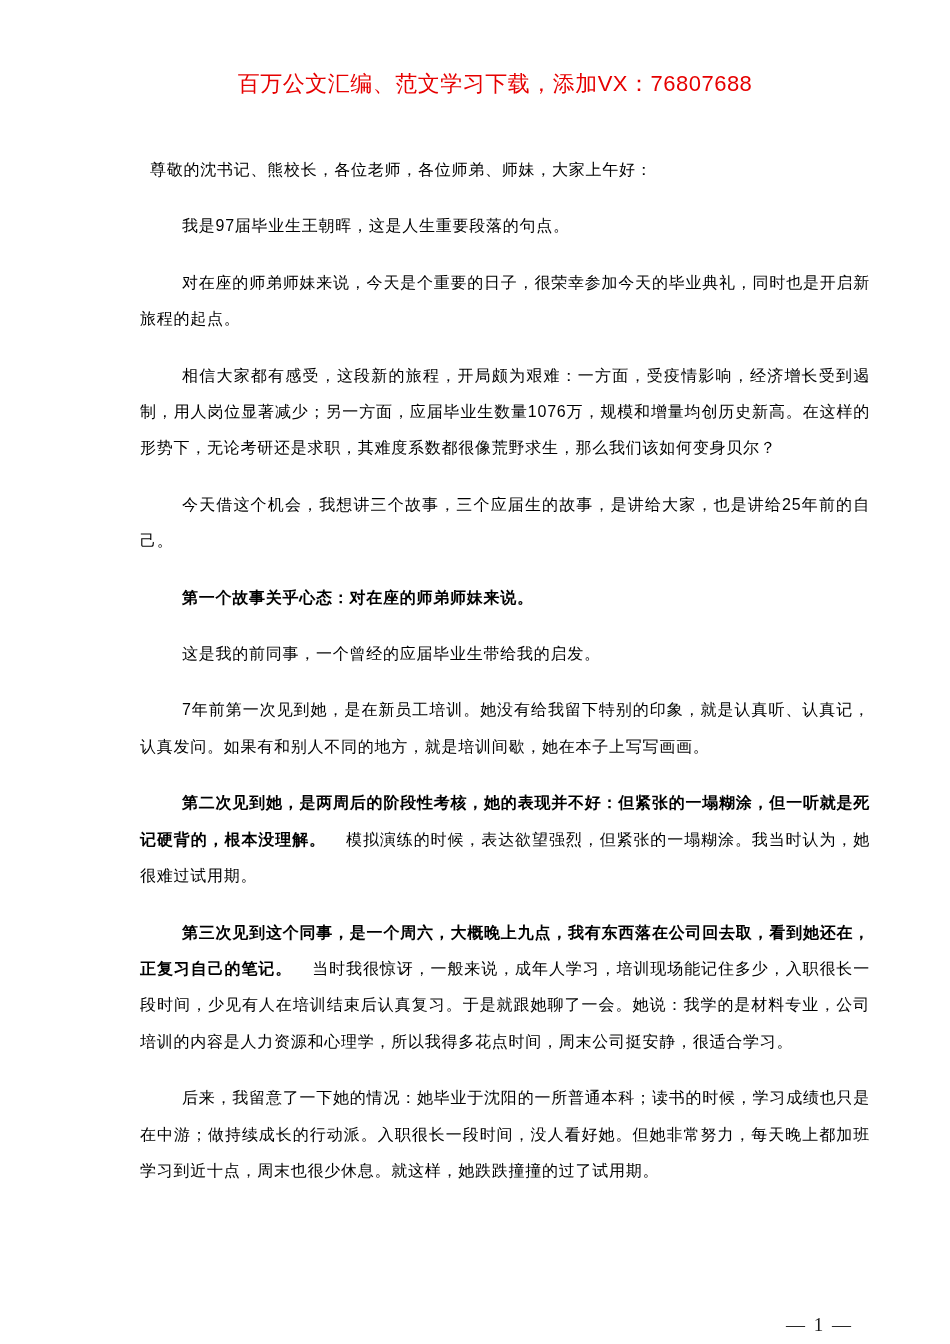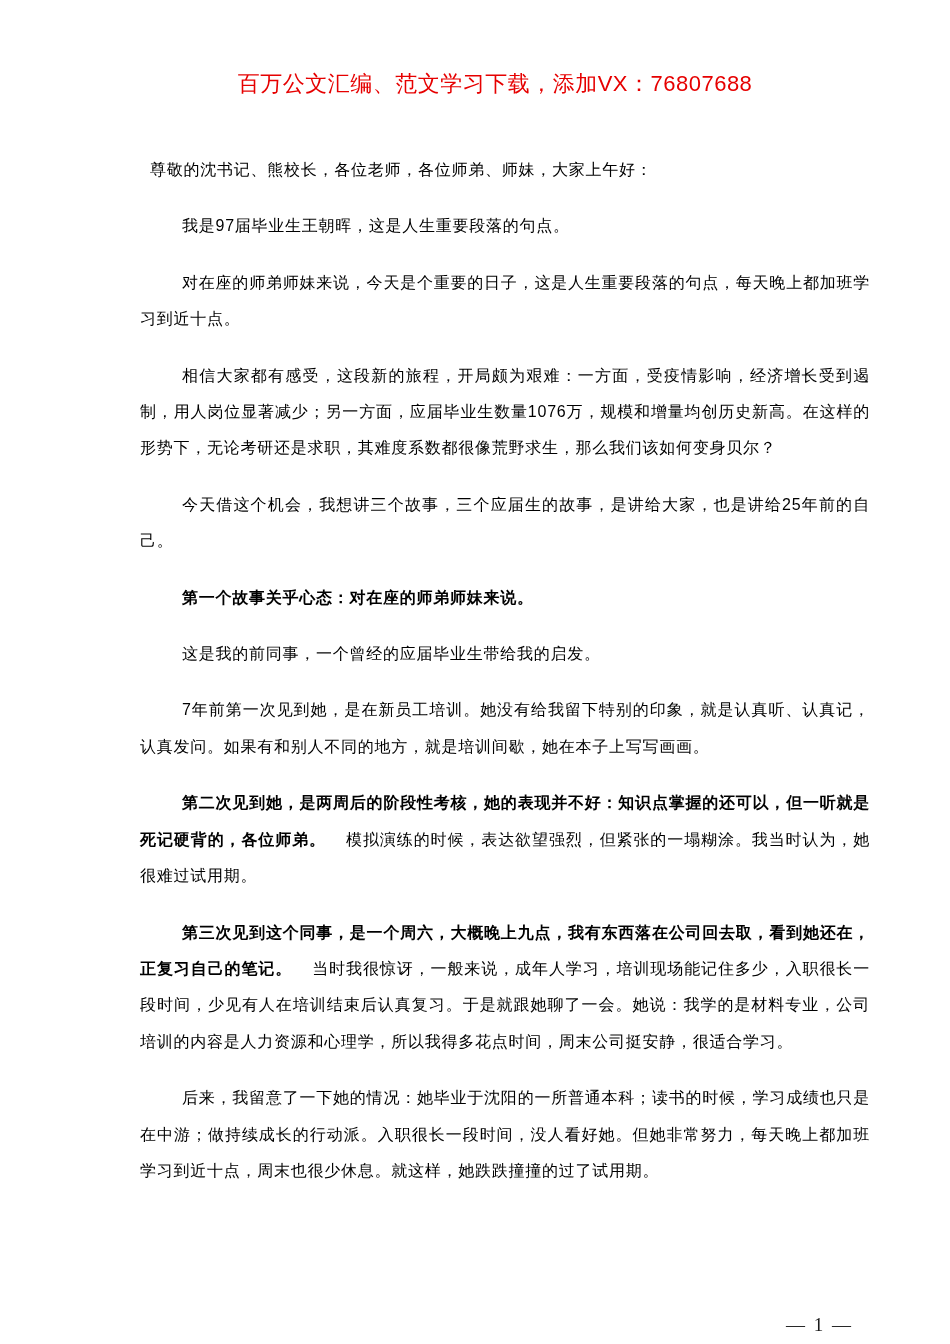--- a/index.html
+++ b/index.html
@@ -57,26 +57,26 @@
 <body>
 
 <div class="page" style="background: rgb(255, 255, 255);">
 
   <div class="promo" style="color: rgb(230, 0, 0);">百万公文汇编、范文学习下载，添加VX：76807688</div>
 
 
   <div class="body-text">
       <p class=""><span>尊敬的沈书记、熊校长，各位老师，各位师弟、师妹，大家上午好：</span></p>
       <p class="indent"><span>我是97届毕业生王朝晖，这是人生重要段落的句点。</span></p>
-      <p class="indent"><span>对在座的师弟师妹来说，今天是个重要的日子，这是人生重要段落的句点，每天晚上都加班学习到近十点。</span></p>
+      <p class="indent"><span>对在座的师弟师妹来说，今天是个重要的日子，很荣幸参加今天的毕业典礼，同时也是开启新旅程的起点。</span></p>
       <p class="indent"><span>相信大家都有感受，这段新的旅程，开局颇为艰难：一方面，受疫情影响，经济增长受到遏制，用人岗位显著减少；另一方面，应届毕业生数量1076万，规模和增量均创历史新高。在这样的形势下，无论考研还是求职，其难度系数都很像荒野求生，那么我们该如何变身贝尔？</span></p>
       <p class="indent"><span>今天借这个机会，我想讲三个故事，三个应届生的故事，是讲给大家，也是讲给25年前的自己。</span></p>
       <p class="indent"><span class="bold">第一个故事关乎心态：对在座的师弟师妹来说。</span></p>
       <p class="indent"><span>这是我的前同事，一个曾经的应届毕业生带给我的启发。</span></p>
       <p class="indent"><span>7年前第一次见到她，是在新员工培训。她没有给我留下特别的印象，就是认真听、认真记，认真发问。如果有和别人不同的地方，就是培训间歇，她在本子上写写画画。</span></p>
-      <p class="indent"><span class="bold">第二次见到她，是两周后的阶段性考核，她的表现并不好：知识点掌握的还可以，但一听就是死记硬背的，各位师弟。</span><span>模拟演练的时候，表达欲望强烈，但紧张的一塌糊涂。我当时认为，她很难过试用期。</span></p>
+      <p class="indent"><span class="bold">第二次见到她，是两周后的阶段性考核，她的表现并不好：但紧张的一塌糊涂，但一听就是死记硬背的，根本没理解。</span><span>模拟演练的时候，表达欲望强烈，但紧张的一塌糊涂。我当时认为，她很难过试用期。</span></p>
       <p class="indent"><span class="bold">第三次见到这个同事，是一个周六，大概晚上九点，我有东西落在公司回去取，看到她还在，正复习自己的笔记。</span><span>当时我很惊讶，一般来说，成年人学习，培训现场能记住多少，入职很长一段时间，少见有人在培训结束后认真复习。于是就跟她聊了一会。她说：我学的是材料专业，公司培训的内容是人力资源和心理学，所以我得多花点时间，周末公司挺安静，很适合学习。</span></p>
       <p class="indent"><span>后来，我留意了一下她的情况：她毕业于沈阳的一所普通本科；读书的时候，学习成绩也只是在中游；做持续成长的行动派。入职很长一段时间，没人看好她。但她非常努力，每天晚上都加班学习到近十点，周末也很少休息。就这样，她跌跌撞撞的过了试用期。</span></p>
     </div>
 
   <div class="footer">— 1 —</div>
 
 </div>
 
 </body></html>

